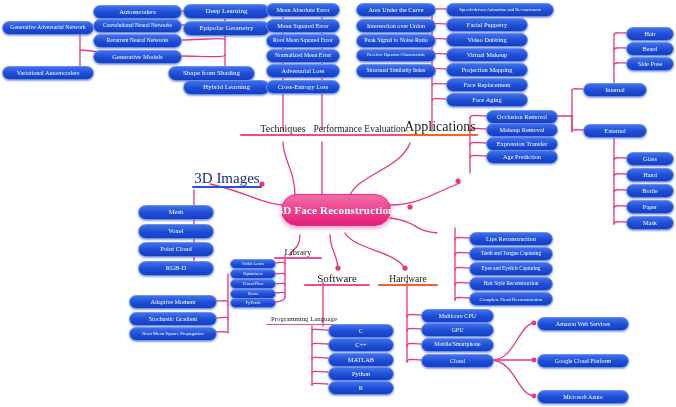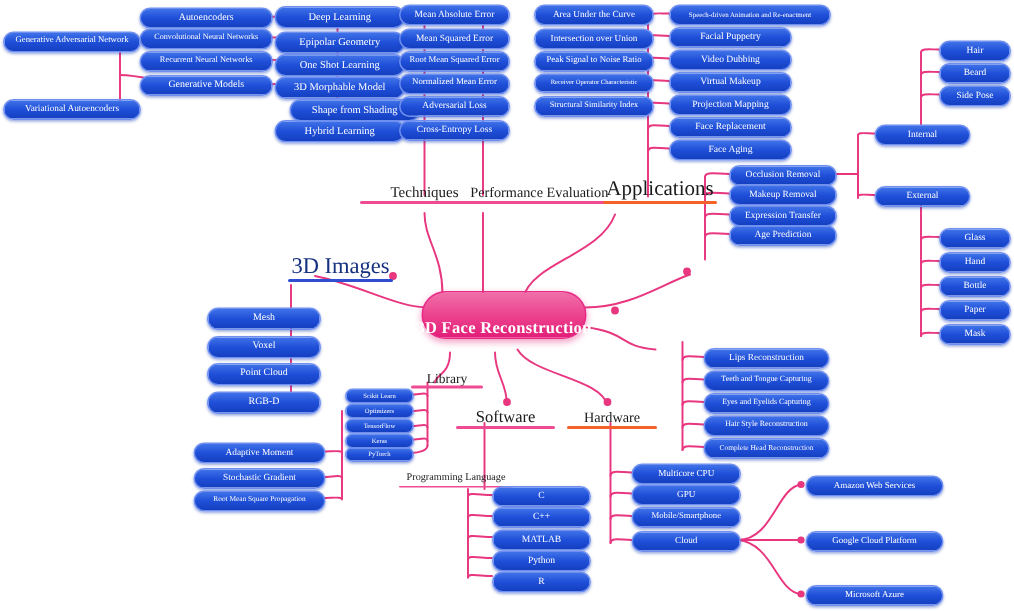--- a/index.html
+++ b/index.html
@@ -178,21 +178,21 @@
 
       <path d="M492,360 C515,360 518,325 534,323"></path>
       <path d="M492,360 L534,360"></path>
       <path d="M492,360 C515,362 518,395 534,396"></path>
       <circle cx="534" cy="323" r="2.4" fill="#e8367f" stroke="none"></circle>
       <circle cx="534" cy="360" r="2.4" fill="#e8367f" stroke="none"></circle>
       <circle cx="534" cy="396" r="2.4" fill="#e8367f" stroke="none"></circle>
     </g>
   </svg>
 
-  <div class="center-node" style="left:281px;top:194px;width:108px;height:30px;align-items:flex-end;">
+  <div class="center-node" style="left:281px;top:194px;width:108px;height:30px;">
     <span>3D Face Reconstruction</span>
   </div>
 
   <div class="branch-label" style="left:240px;top:120px;width:86px;height:16px;font-size:10px;">
     <span class="txt">Techniques</span>
     <span class="rule" style="background:#ef4b92;"></span>
   </div>
 
   <div class="branch-label" style="left:303px;top:120px;width:113px;height:16px;font-size:9.5px;">
     <span class="txt">Performance Evaluation</span>
@@ -230,27 +230,21 @@
     <span class="txt">Programming Language</span>
     <span class="rule" style="background:#ef4b92;height:1.5px;"></span>
   </div>
 
   <div class="pill" style="left:183px;top:4px;width:85px;height:13px;font-size:7px;">
     <span>Deep Learning</span>
     </div>
   <div class="pill" style="left:183px;top:21px;width:85px;height:13px;font-size:7px;">
     <span>Epipolar Geometry</span>
     </div>
-  <div class="pill" style="left:183px;top:36px;width:85px;height:13px;font-size:7px;">
-    <span>One Shot Learning</span>
-    </div>
-  <div class="pill" style="left:183px;top:51px;width:85px;height:13px;font-size:7px;">
-    <span>3D Morphable Model</span>
-    </div>
-  <div class="pill" style="left:193px;top:66px;width:85px;height:13px;font-size:7px;">
+  <div class="pill" style="left:168px;top:66px;width:85px;height:13px;font-size:7px;">
     <span>Shape from Shading</span>
     </div>
   <div class="pill" style="left:183px;top:80px;width:85px;height:13px;font-size:7px;">
     <span>Hybrid Learning</span>
     </div>
 
   <div class="pill" style="left:93px;top:5px;width:87px;height:12px;font-size:6.6px;">
     <span>Autoencoders</span>
     </div>
   <div class="pill" style="left:93px;top:19px;width:87px;height:12px;font-size:5.4px;">

